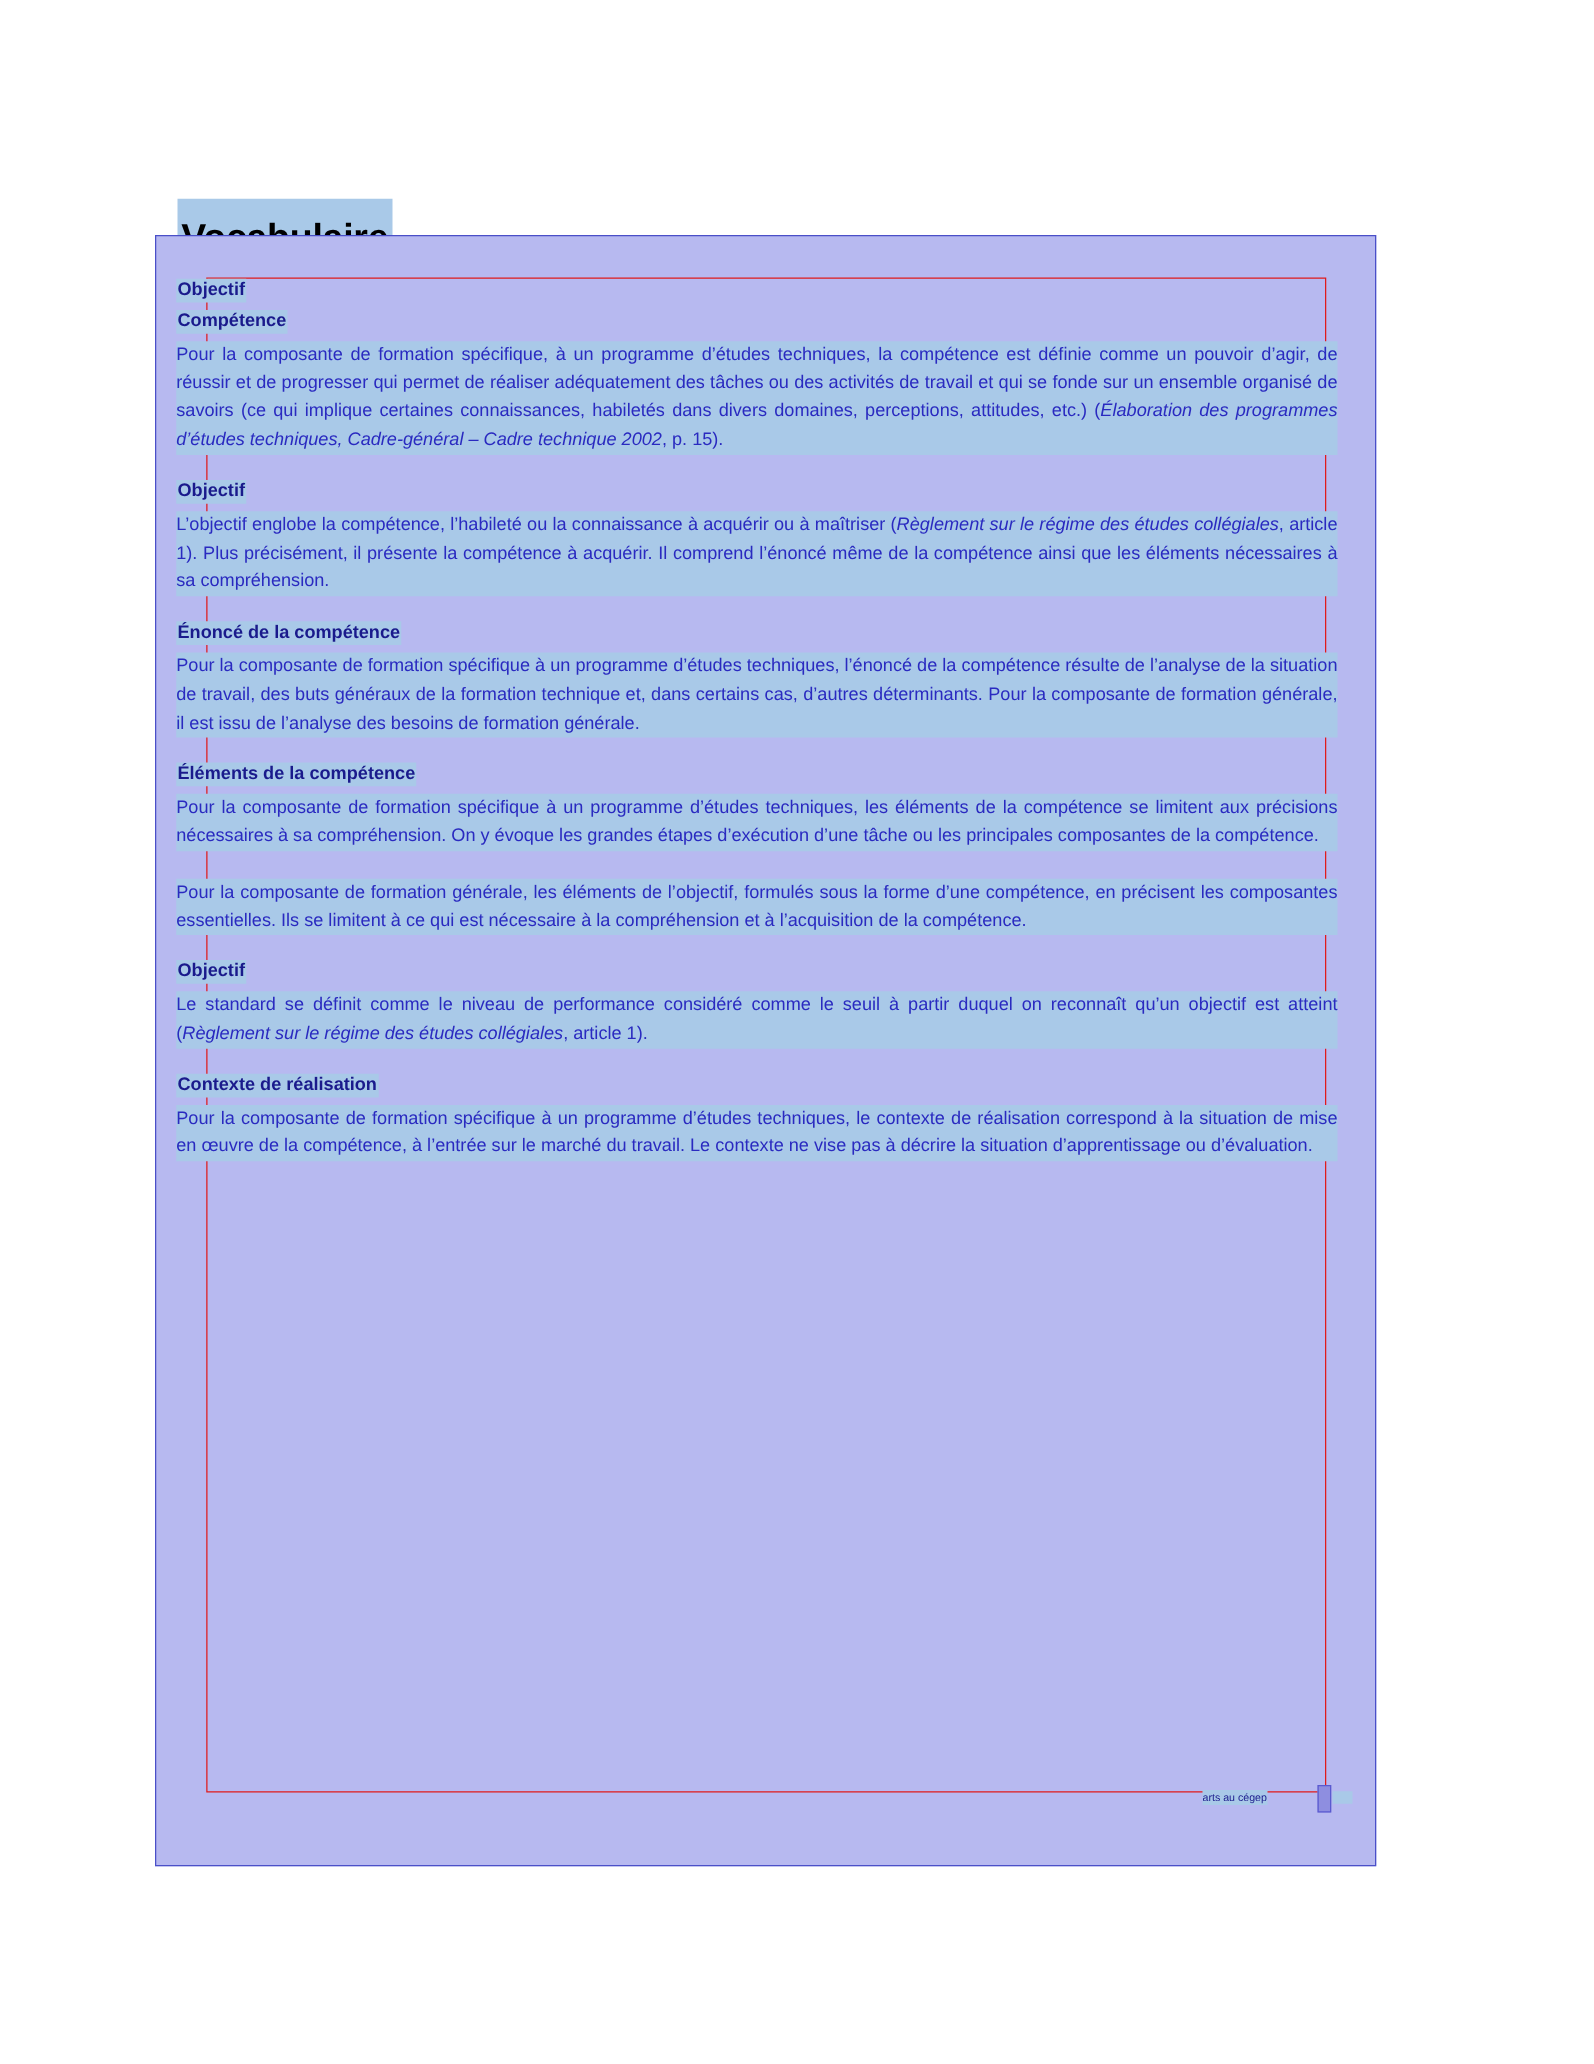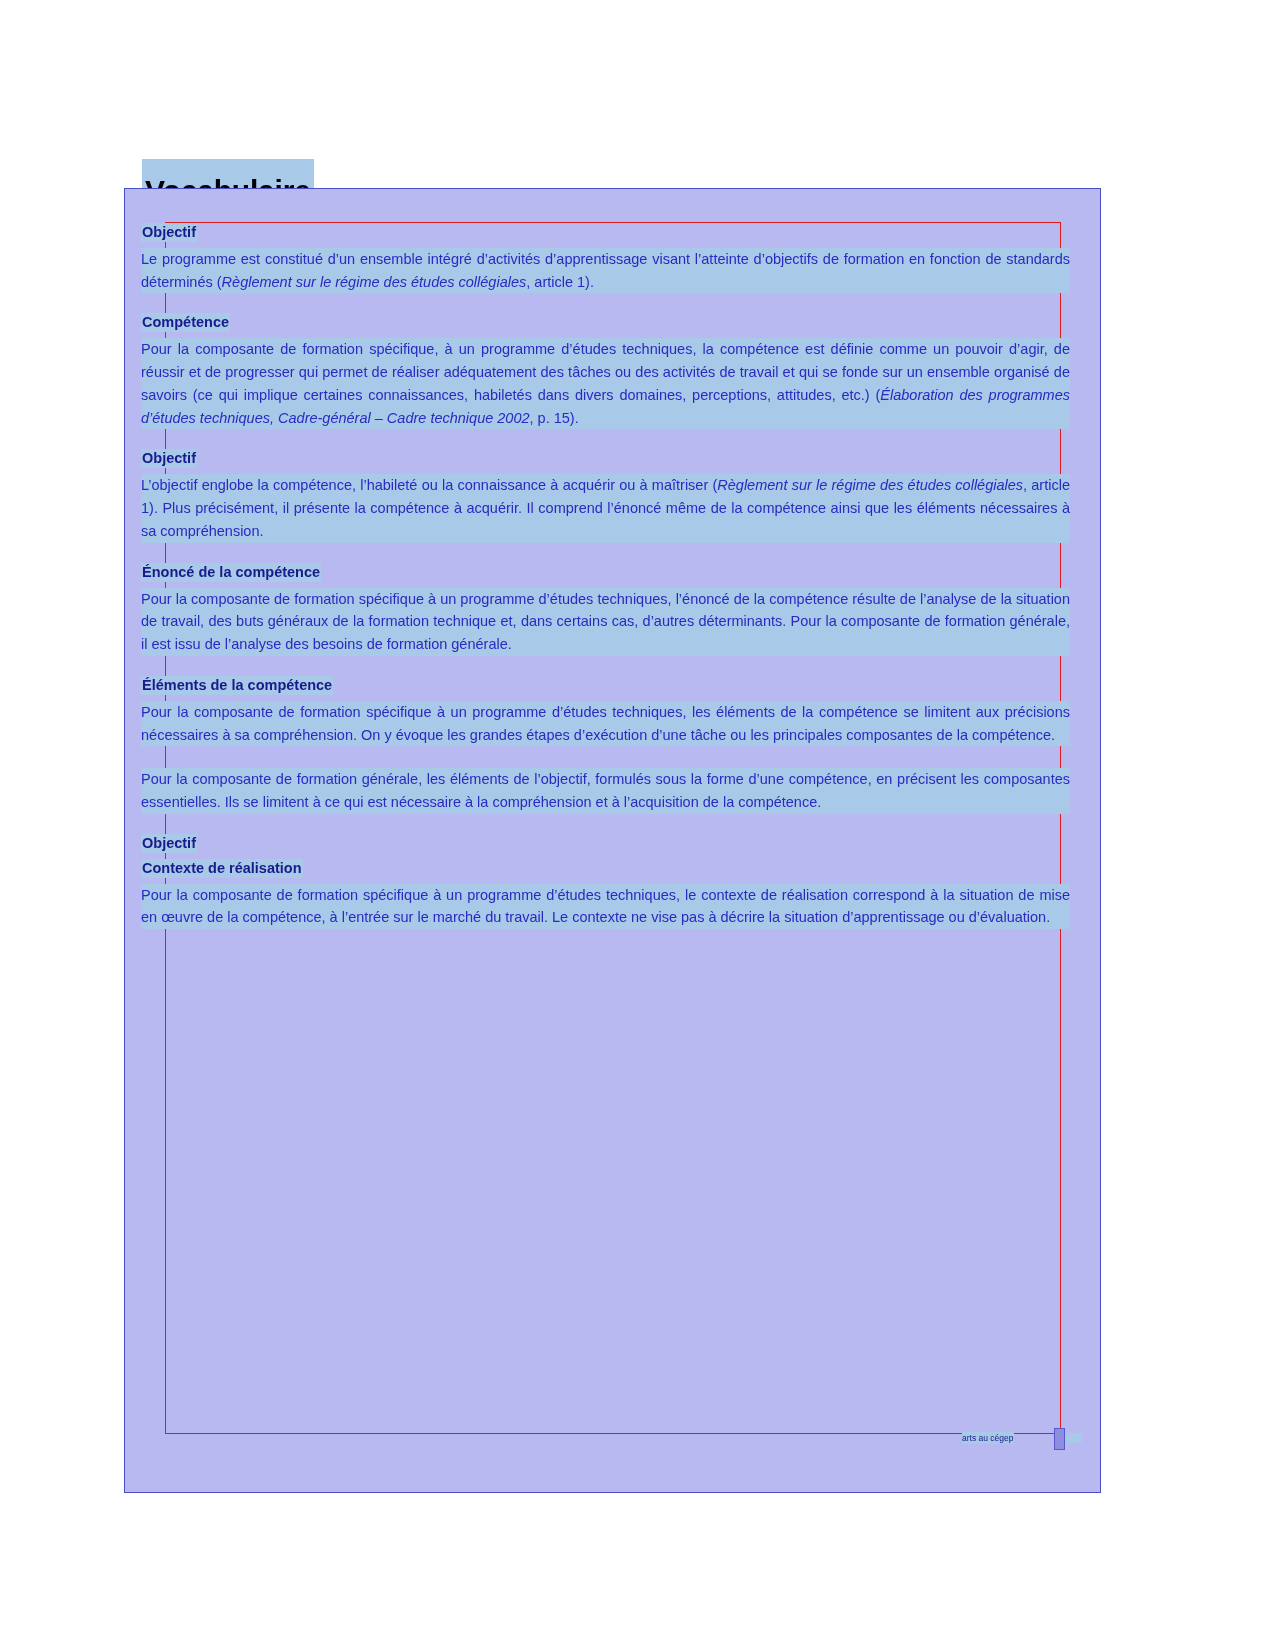--- a/index.html
+++ b/index.html
@@ -129,26 +129,26 @@
 
 <h1 id="page-title">Vocabulaire</h1>
 
 <div id="document-body">
 </div>
 
 <div id="content-frame"></div>
 
 <div id="text-column">
 
-<div class="entry"><div class="entry-title">Objectif</div><p class="entry-body"><span>Le programme est constitué d’un ensemble intégré d’activités d’apprentissage visant l’atteinte d’objectifs de formation en fonction de standards déterminés (</span><i>Règlement sur le régime des études collégiales</i><span>, article 1).</span></p></div>
+<div class="entry"><div class="entry-title">Objectif</div></div>
     <div class="entry"><div class="entry-title">Compétence</div><p class="entry-body"><span>Pour la composante de formation spécifique, à un programme d’études techniques, la compétence est définie comme un pouvoir d’agir, de réussir et de progresser qui permet de réaliser adéquatement des tâches ou des activités de travail et qui se fonde sur un ensemble organisé de savoirs (ce qui implique certaines connaissances, habiletés dans divers domaines, perceptions, attitudes, etc.) (</span><i>Élaboration des programmes d’études techniques, Cadre-général – Cadre technique 2002</i><span>, p. 15).</span></p></div>
     <div class="entry"><div class="entry-title">Objectif</div><p class="entry-body"><span>L’objectif englobe la compétence, l’habileté ou la connaissance à acquérir ou à maîtriser (</span><i>Règlement sur le régime des études collégiales</i><span>, article 1). Plus précisément, il présente la compétence à acquérir. Il comprend l’énoncé même de la compétence ainsi que les éléments nécessaires à sa compréhension.</span></p></div>
     <div class="entry"><div class="entry-title">Énoncé de la compétence</div><p class="entry-body"><span>Pour la composante de formation spécifique à un programme d’études techniques, l’énoncé de la compétence résulte de l’analyse de la situation de travail, des buts généraux de la formation technique et, dans certains cas, d’autres déterminants. Pour la composante de formation générale, il est issu de l’analyse des besoins de formation générale.</span></p></div>
     <div class="entry"><div class="entry-title">Éléments de la compétence</div><p class="entry-body para-gap"><span>Pour la composante de formation spécifique à un programme d’études techniques, les éléments de la compétence se limitent aux précisions nécessaires à sa compréhension. On y évoque les grandes étapes d’exécution d’une tâche ou les principales composantes de la compétence.</span></p><p class="entry-body"><span>Pour la composante de formation générale, les éléments de l’objectif, formulés sous la forme d’une compétence, en précisent les composantes essentielles. Ils se limitent à ce qui est nécessaire à la compréhension et à l’acquisition de la compétence.</span></p></div>
-    <div class="entry"><div class="entry-title">Objectif</div></div>
+    <div class="entry"><div class="entry-title">Objectif</div><p class="entry-body"><span>Le standard se définit comme le niveau de performance considéré comme le seuil à partir duquel on reconnaît qu’un objectif est atteint (</span><i>Règlement sur le régime des études collégiales</i><span>, article 1).</span></p></div>
     <div class="entry"><div class="entry-title">Contexte de réalisation</div><p class="entry-body"><span>Pour la composante de formation spécifique à un programme d’études techniques, le contexte de réalisation correspond à la situation de mise en œuvre de la compétence, à l’entrée sur le marché du travail. Le contexte ne vise pas à décrire la situation d’apprentissage ou d’évaluation.</span></p></div>
   </div>
 
 <div id="footer">
   <span id="footer-text">arts au cégep</span>
   <span id="resize-handle"></span>
   <span id="footer-tail"></span>
 </div>
 
 </body></html>

